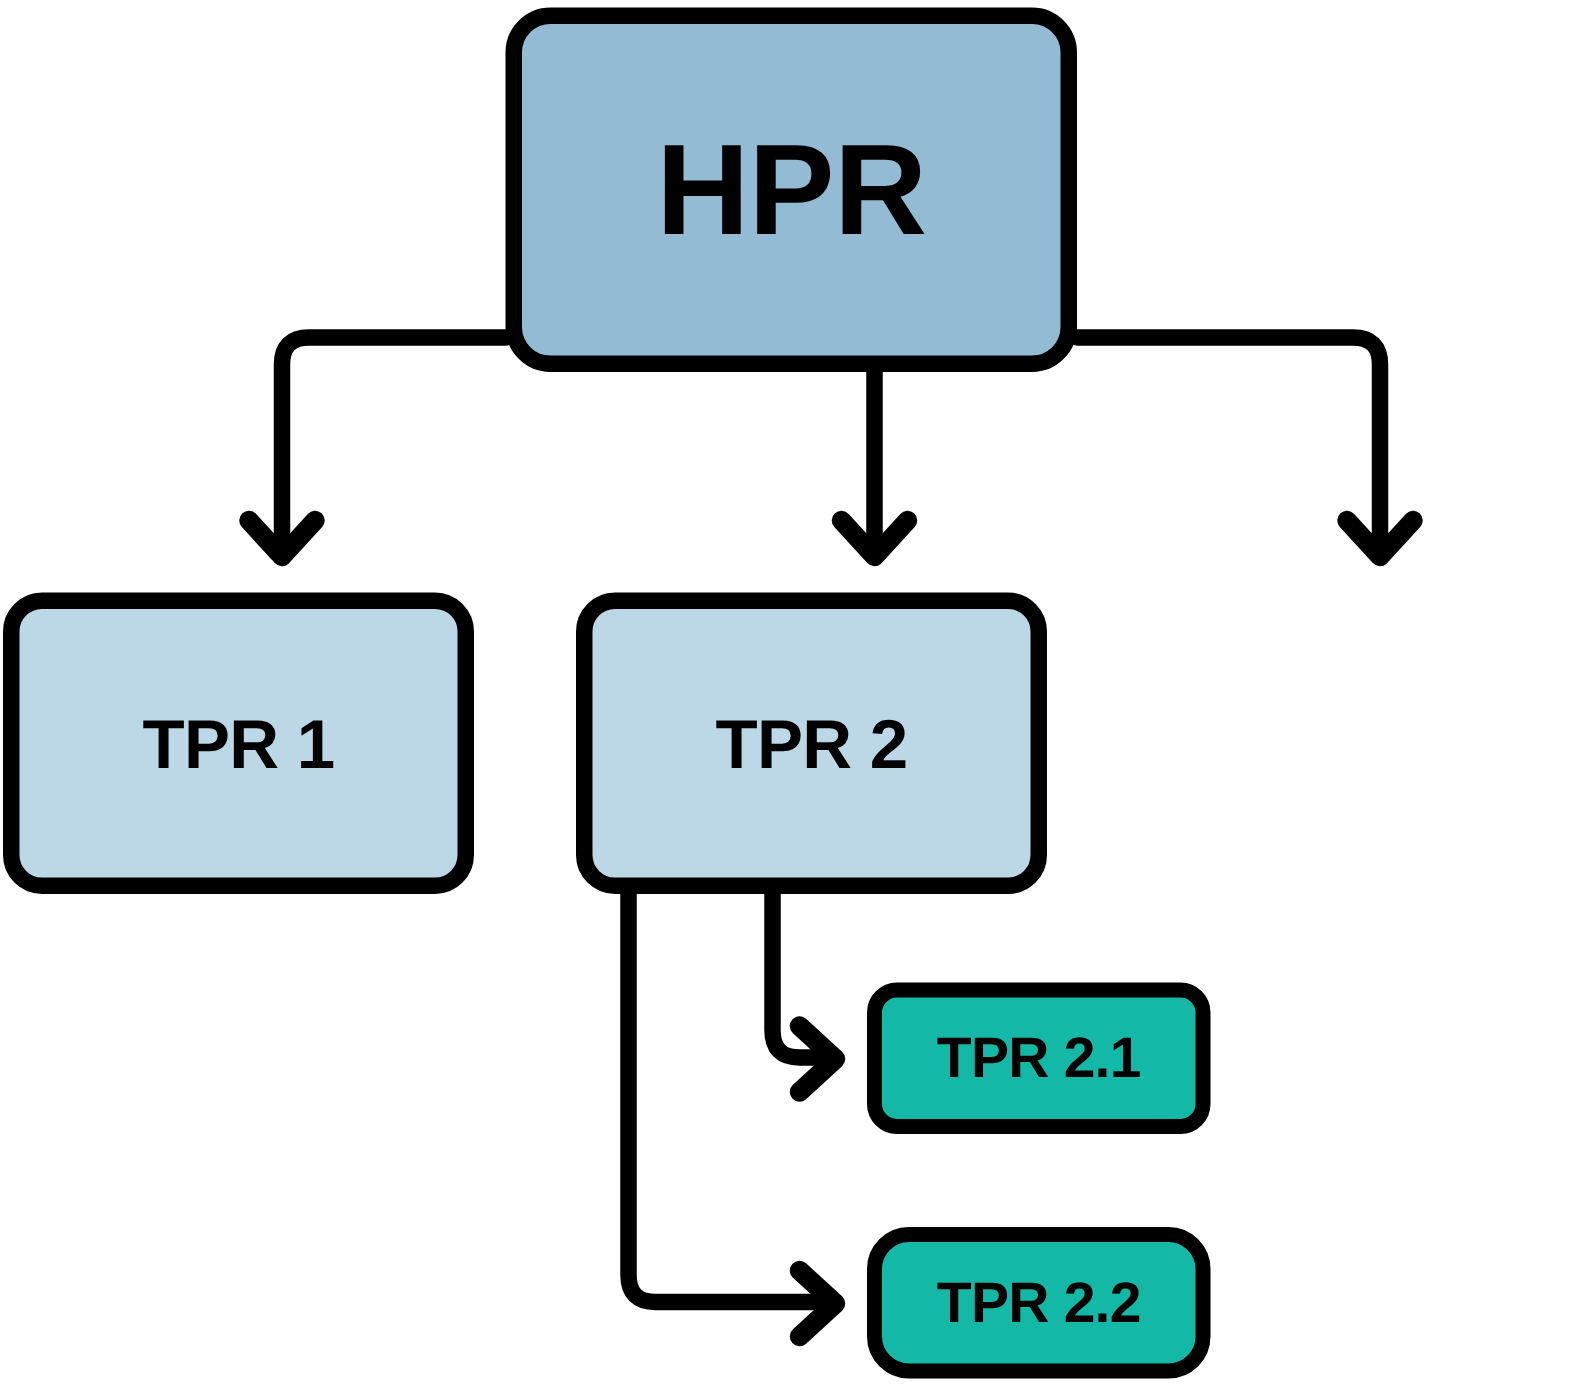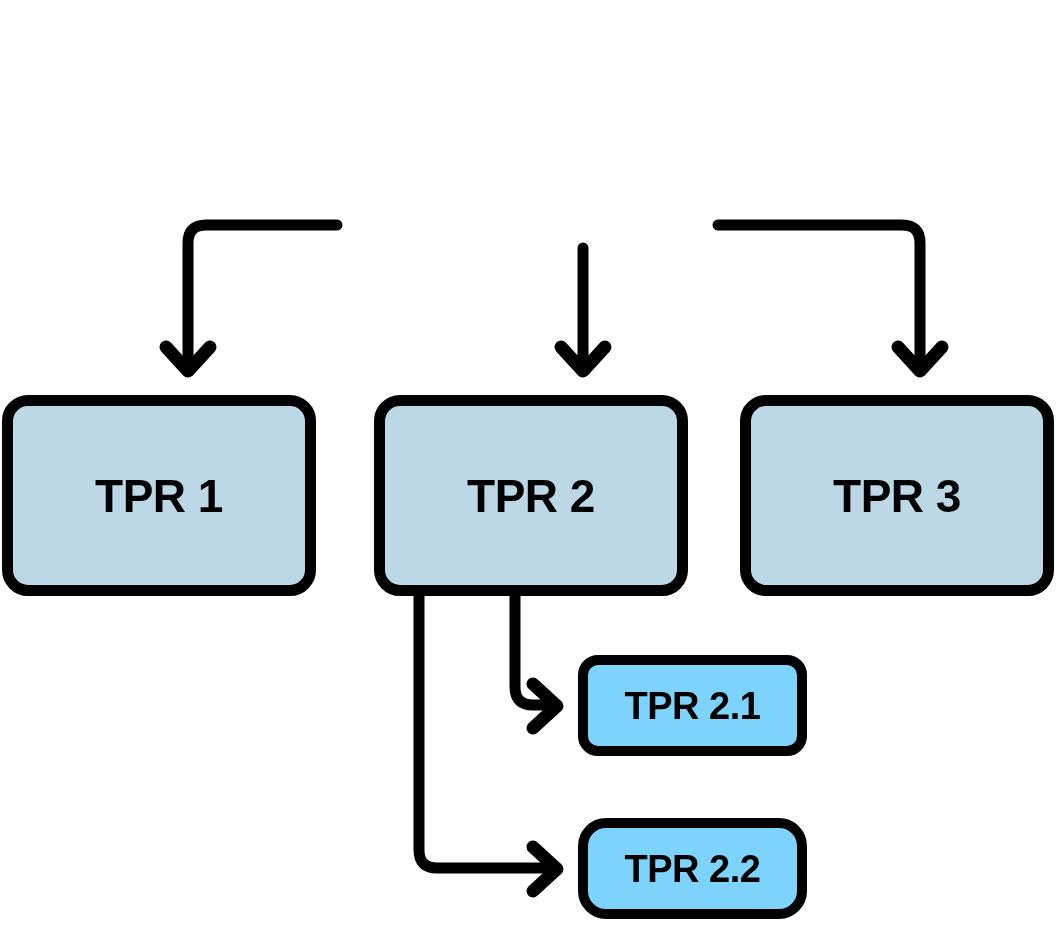--- a/index.html
+++ b/index.html
@@ -48,27 +48,27 @@
     border-radius: 30px;
   }
   .node-mid {
     top: 395px;
     width: 314px;
     height: 201px;
     background: #bcd8e6;
     font-size: 46px;
   }
   .node-mid-1 { left: 2px; }
-  .node-mid-2 { left: 374px; justify-content: center; }
+  .node-mid-2 { left: 384px; justify-content: center; }
   .node-mid-3 { left: 740px; }
   .node-leaf {
     left: 578px;
     width: 229px;
     height: 101px;
-    background: #7dd3fc;
+    background: #14b8a6;
     font-size: 38px;
     border-width: 10px;
     border-radius: 20px;
   }
   .node-leaf-1 { top: 655px; }
   .node-leaf-2 { top: 818px; border-radius: 28px; }
 </style>
 </head>
 <body>
 
@@ -87,32 +87,32 @@
       <path d="M 898 347 L 920 371 L 942 347" stroke-width="13"></path>
 
       <path d="M 515 596 L 515 687 Q 515 705 533 705 L 552 705"></path>
       <path d="M 533 684 L 557 706 L 533 728" stroke-width="13"></path>
 
       <path d="M 419 596 L 419 850 Q 419 868 437 868 L 552 868"></path>
       <path d="M 533 847 L 557 869 L 533 891" stroke-width="13"></path>
     </g>
   </svg>
 
+  <div class="node node-root">
+    <span>HPR</span>
+  </div>
 
   <div class="node node-mid node-mid-1">
     <span>TPR 1</span>
   </div>
 
   <div class="node node-mid node-mid-2">
     <span>TPR 2</span>
   </div>
 
-  <div class="node node-mid node-mid-3">
-    <span>TPR 3</span>
-  </div>
 
   <div class="node node-leaf node-leaf-1">
     <span>TPR 2.1</span>
   </div>
 
   <div class="node node-leaf node-leaf-2">
     <span>TPR 2.2</span>
   </div>
 
 </div>

